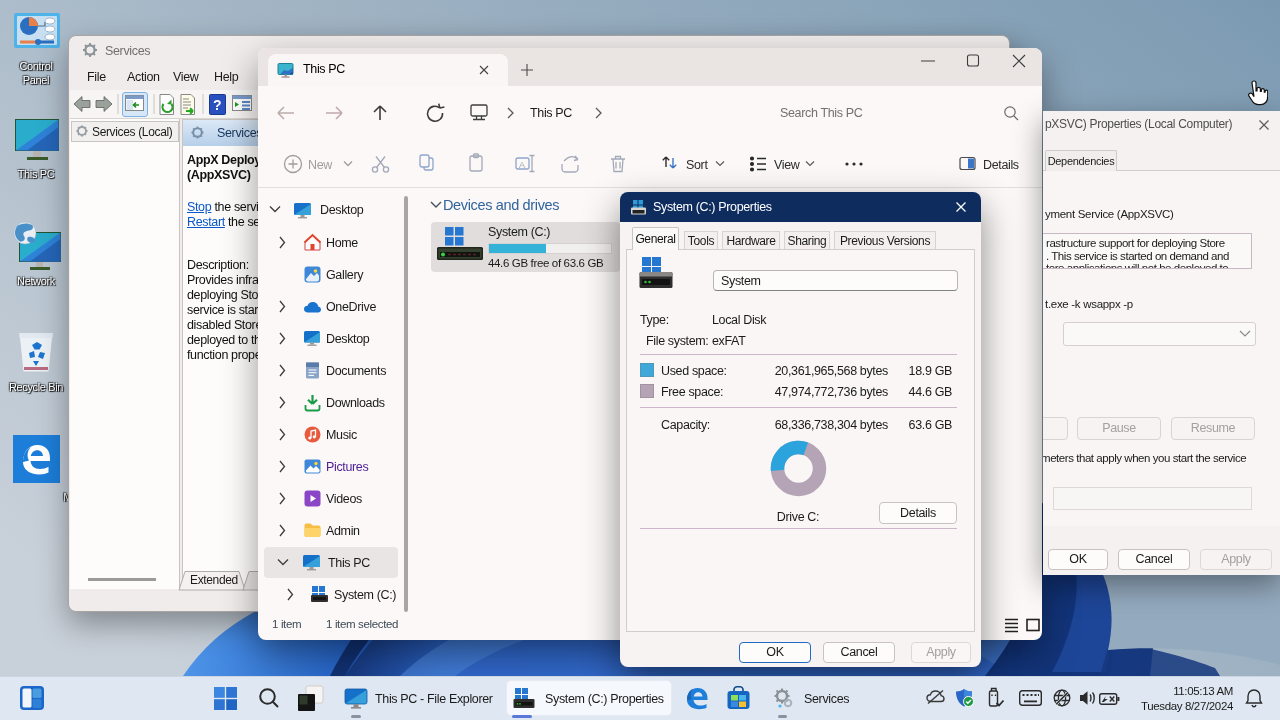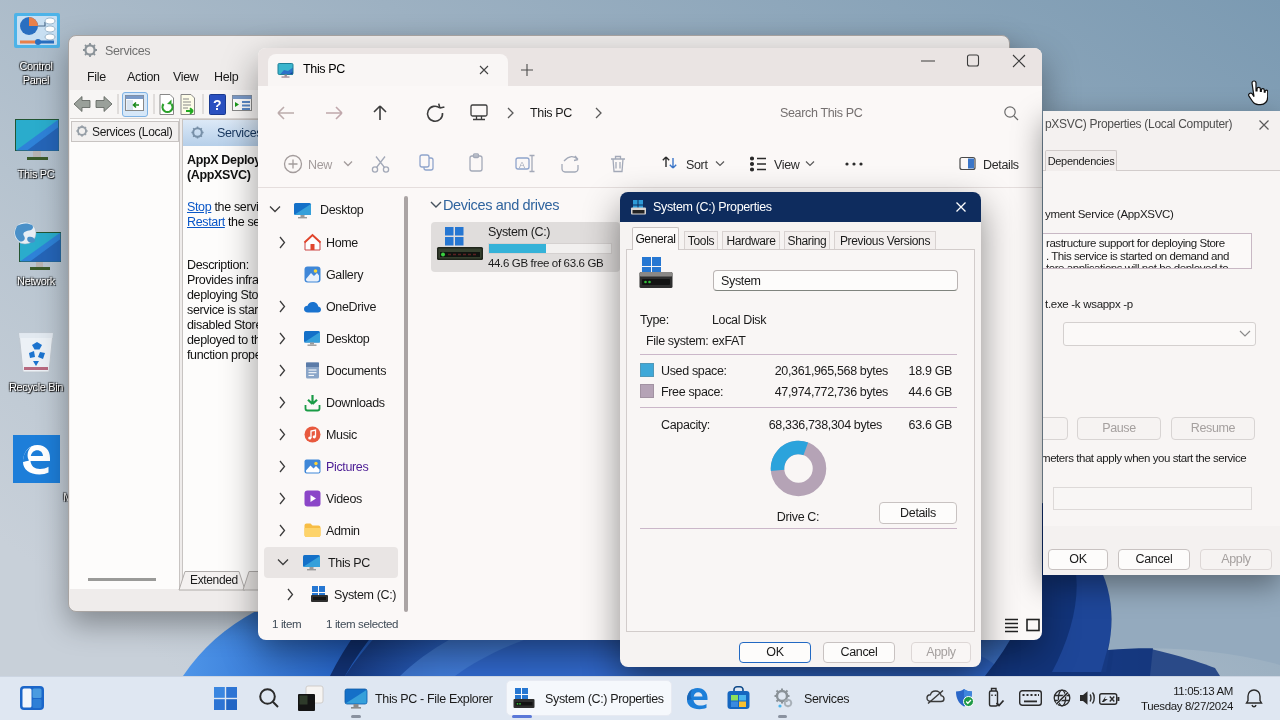--- a/index.html
+++ b/index.html
@@ -513,21 +513,21 @@
   <div class="abs" style="left:20px;top:171px;width:14px;height:14px;background:#3fa8d8;border:1px solid #5098b8;"></div>
   <div class="abs" style="left:41px;top:172px;font-size:12.5px;color:#1b1b1b;">Used space:</div>
   <div class="abs" style="left:118px;top:172px;width:150px;text-align:right;font-size:12.5px;color:#1b1b1b;">20,361,965,568 bytes</div>
   <div class="abs" style="left:272px;top:172px;width:60px;text-align:right;font-size:12.5px;color:#1b1b1b;">18.9 GB</div>
   <div class="abs" style="left:20px;top:192px;width:14px;height:14px;background:#b5a3b6;border:1px solid #a292a2;"></div>
   <div class="abs" style="left:41px;top:193px;font-size:12.5px;color:#1b1b1b;">Free space:</div>
   <div class="abs" style="left:118px;top:193px;width:150px;text-align:right;font-size:12.5px;color:#1b1b1b;">47,974,772,736 bytes</div>
   <div class="abs" style="left:272px;top:193px;width:60px;text-align:right;font-size:12.5px;color:#1b1b1b;">44.6 GB</div>
   <div class="abs" style="left:20px;top:215px;width:317px;height:1px;background:#cbb7c9;"></div>
   <div class="abs" style="left:41px;top:226px;font-size:12.5px;color:#1b1b1b;">Capacity:</div>
-  <div class="abs" style="left:112px;top:226px;width:150px;text-align:right;font-size:12.5px;color:#1b1b1b;">68,336,738,304 bytes</div>
+  <div class="abs" style="left:118px;top:226px;width:150px;text-align:right;font-size:12.5px;color:#1b1b1b;">68,336,738,304 bytes</div>
   <div class="abs" style="left:272px;top:226px;width:60px;text-align:right;font-size:12.5px;color:#1b1b1b;">63.6 GB</div>
 
   <svg class="abs" style="left:150px;top:248px;" width="57" height="57" viewBox="0 0 57 57">
     <circle cx="28.5" cy="28.5" r="21" fill="none" stroke="#b5a3b6" stroke-width="13.5"></circle>
     <circle cx="28.5" cy="28.5" r="21" fill="none" stroke="#2ba3dc" stroke-width="13.5" stroke-dasharray="42 89.9" transform="rotate(175 28.5 28.5)"></circle>
   </svg>
   <div class="abs" style="left:128px;top:318px;width:100px;text-align:center;font-size:12.5px;color:#1b1b1b;">Drive C:</div>
   <div class="abs" style="left:259px;top:310px;width:78px;height:22px;background:#fdfcfb;border:1px solid #c8c2c1;border-radius:4px;font-size:12.5px;color:#1b1b1b;text-align:center;line-height:20px;">Details</div>
   <div class="abs" style="left:20px;top:336px;width:317px;height:1px;background:#cbb7c9;"></div>
 

